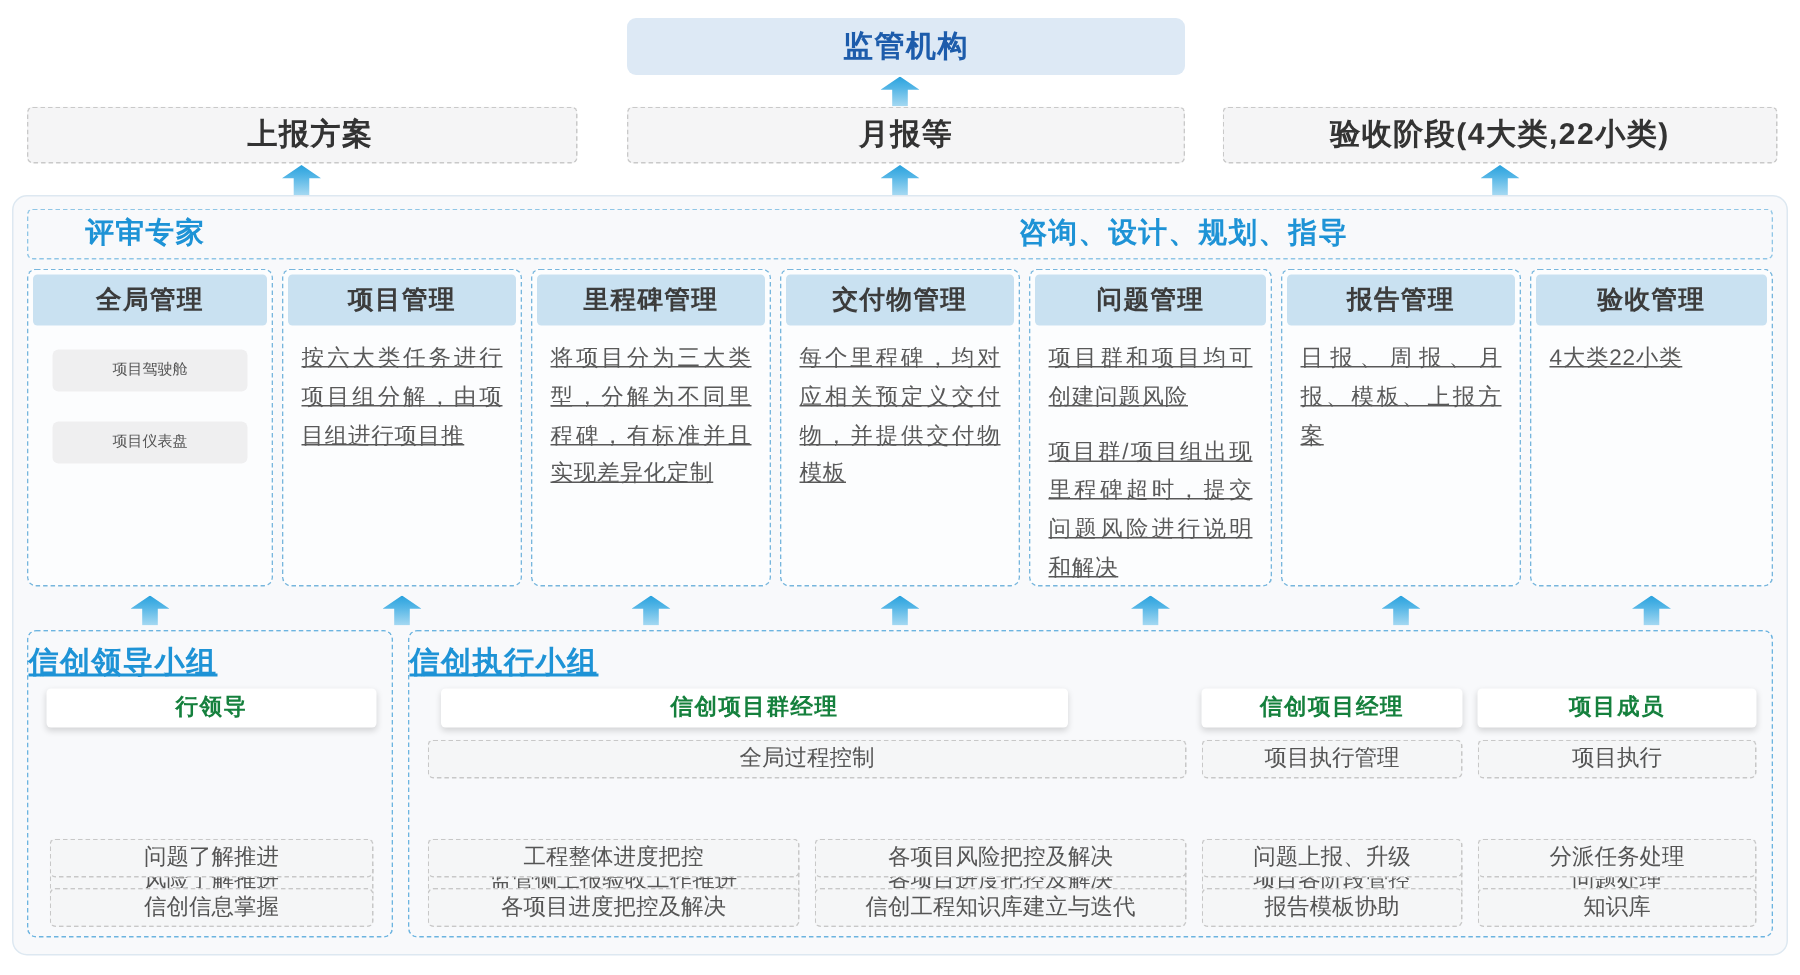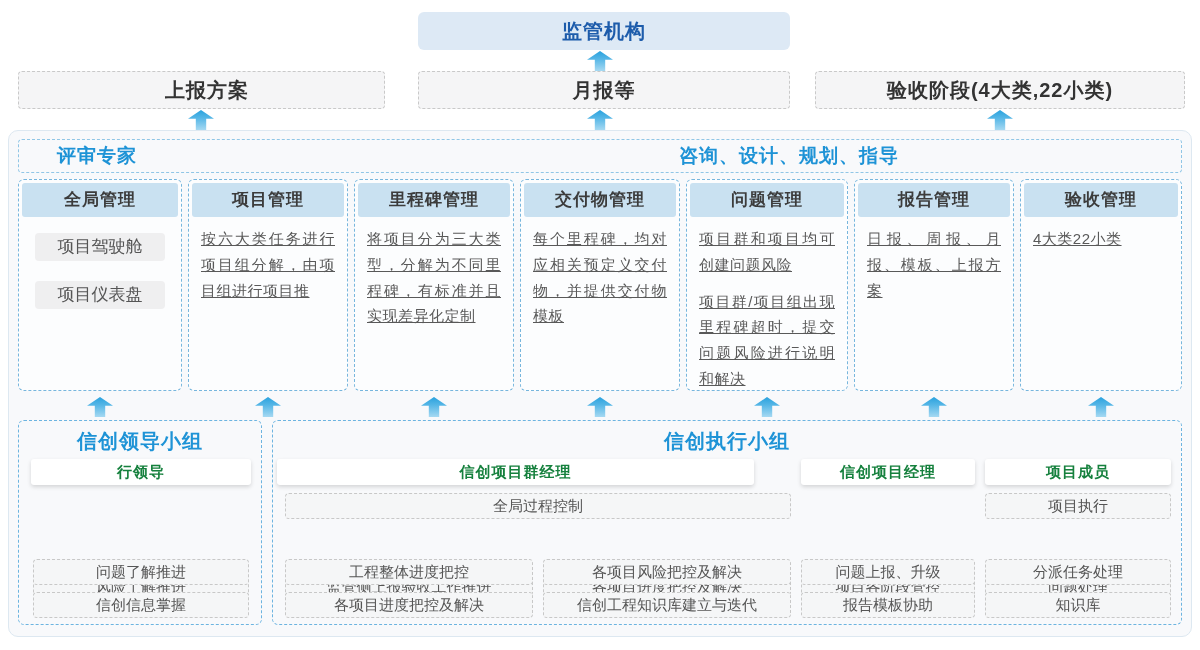--- a/index.html
+++ b/index.html
@@ -63,59 +63,60 @@
     color: #3c3c3c; font-size: 17px; font-weight: bold;
     text-align: center; line-height: 34px; letter-spacing: 1px;
   }
   .mcol .mcol-body {
     padding: 9px 12px 0 12px; color: #595959; font-size: 15px; line-height: 1.72;
     text-align: justify; letter-spacing: 0.5px; text-decoration: underline;
   }
   .mcol .mcol-body p + p { margin-top: 11px; }
   .mcol .pill {
     margin: 16px 16px 0 16px; height: 28px; background: #efeff0; border-radius: 4px;
-    color: #555; font-size: 17px; text-align: center; line-height: 28px;
+    color: #555; font-size: 10px; text-align: center; line-height: 28px;
   }
   .mcol .pill + .pill { margin-top: 20px; }
   .mcol.k0 { left: 18px;   width: 164px; }
   .mcol.k1 { left: 188px;  width: 160px; }
   .mcol.k2 { left: 354px;  width: 160px; }
   .mcol.k3 { left: 520px;  width: 160px; }
   .mcol.k4 { left: 686px;  width: 162px; }
   .mcol.k5 { left: 854px;  width: 160px; }
   .mcol.k6 { left: 1020px; width: 162px; }
 
   
   .group {
     position: absolute; top: 420px; height: 205px;
     border: 1px dashed #6cb4e0; border-radius: 6px;
   }
   .group.leader { left: 18px;  width: 244px; }
   .group.exec   { left: 272px; width: 910px; }
   .group-title {
     position: absolute; top: 7px; left: 0; width: 100%;
-    text-align: center; color: #1e93d6; font-size: 20px; font-weight: bold;
+    text-align: left; color: #1e93d6; font-size: 20px; font-weight: bold;
     letter-spacing: 1px;
+    text-decoration: underline;
   }
   .role-bar {
     position: absolute; height: 26px; background: #ffffff; border-radius: 3px;
     box-shadow: 0 2px 4px rgba(0,0,0,0.15);
     color: #15803d; font-size: 15px; font-weight: bold;
     text-align: center; line-height: 26px; letter-spacing: 1px;
   }
   .task {
     position: absolute; height: 26px; background: #f5f6f7;
     border: 1px dashed #c8c8c8; border-radius: 4px;
     color: #555; font-size: 15px; text-align: center; line-height: 24px;
   }
   
   .leader .role-bar { left: 12px; top: 38px; width: 220px; }
   .leader .task { left: 14px; width: 216px; }
   
-  .exec .role-bar.pg { left: 4px;  top: 38px; width: 477px; }
+  .exec .role-bar.pg { left: 21px;  top: 38px; width: 418px; }
   .exec .role-bar.pm { left: 528px; top: 38px; width: 174px; }
   .exec .role-bar.mb { left: 712px; top: 38px; width: 186px; }
   .exec .task.pg-full  { left: 12px;  width: 506px; }
   .exec .task.pg-left  { left: 12px;  width: 248px; }
   .exec .task.pg-right { left: 270px; width: 248px; }
   .exec .task.pm { left: 528px; width: 174px; }
   .exec .task.mb { left: 712px; width: 186px; }
   .row0 { top: 72px; } .row1 { top: 105px; margin-top: 48px; } .row2 { top: 138px; } .row3 { top: 171px; }
 </style>
 </head>
@@ -217,20 +218,21 @@
     <div class="task pg-full row0">全局过程控制</div>
 
     <div class="task pg-left row1">监管侧上报验收工作推进</div>
     <div class="task pg-left row2">工程整体进度把控</div>
     <div class="task pg-left row3">各项目进度把控及解决</div>
 
     <div class="task pg-right row1">各项目进度把控及解决</div>
     <div class="task pg-right row2">各项目风险把控及解决</div>
     <div class="task pg-right row3">信创工程知识库建立与迭代</div>
 
+    <div class="task pm row0">项目执行管理</div>
     <div class="task pm row1">项目各阶段管控</div>
     <div class="task pm row2">问题上报、升级</div>
     <div class="task pm row3">报告模板协助</div>
 
     <div class="task mb row0">项目执行</div>
     <div class="task mb row1">问题处理</div>
     <div class="task mb row2">分派任务处理</div>
     <div class="task mb row3">知识库</div>
   </div>
 

